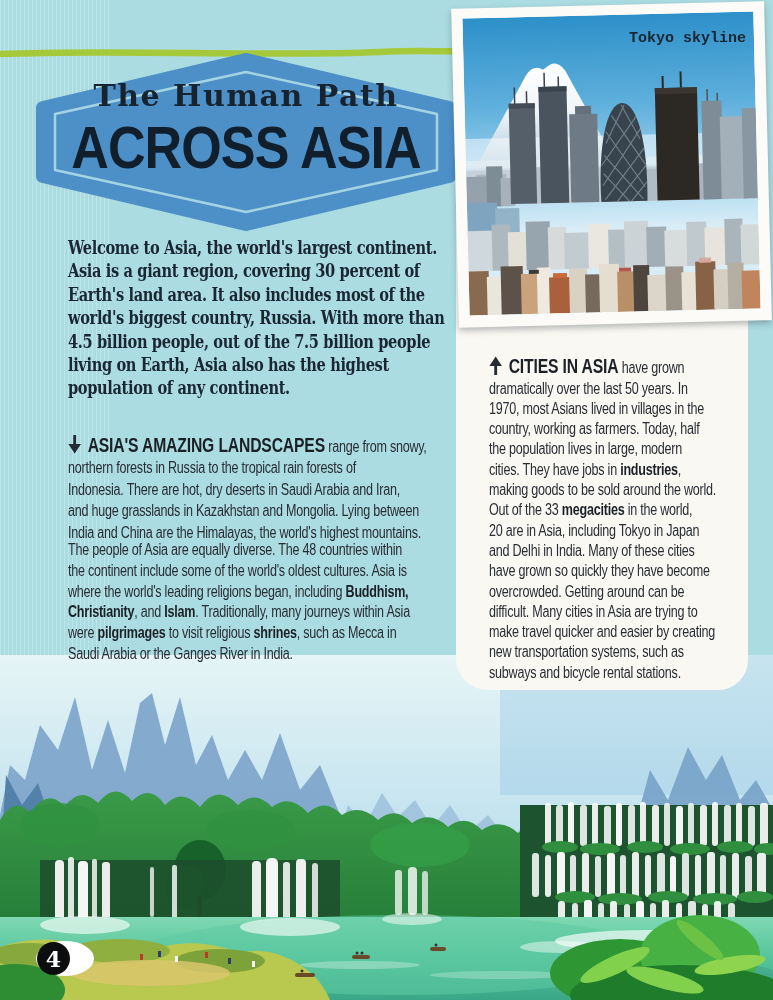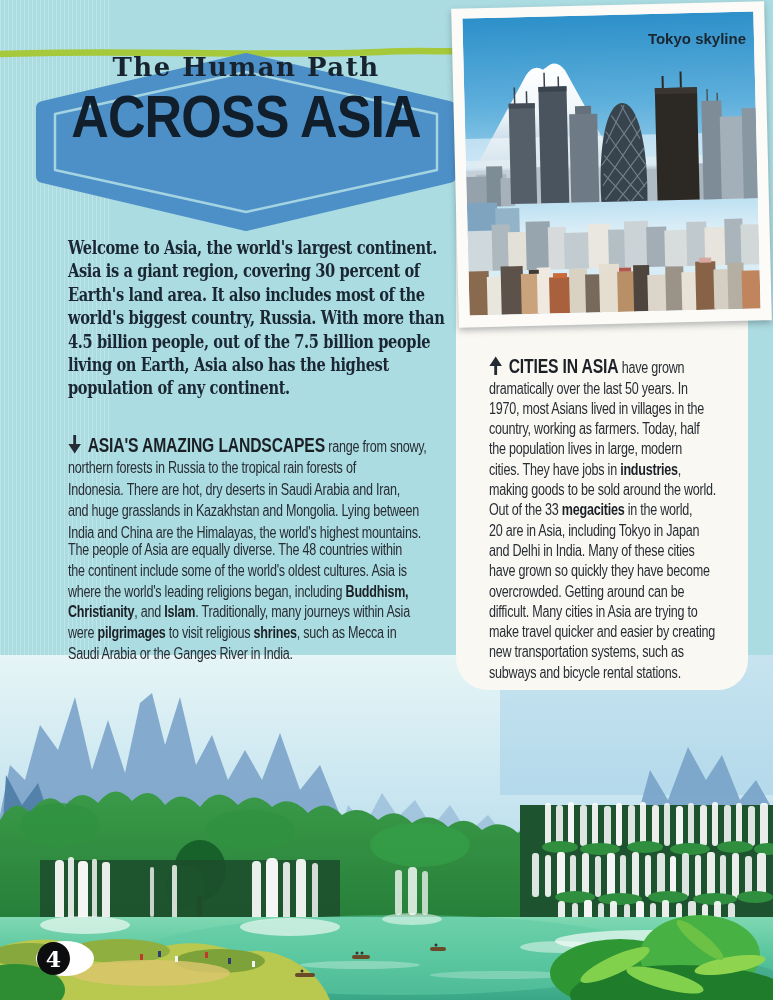--- a/index.html
+++ b/index.html
@@ -7,22 +7,22 @@
         font-family:"Liberation Sans",sans-serif;}
   .stripes{position:absolute;left:0;top:0;width:110px;height:1000px;
         background:repeating-linear-gradient(90deg,rgba(255,255,255,.55) 0 1px,rgba(255,255,255,0) 1px 4px);
         opacity:.45;pointer-events:none;}
   .greenline{position:absolute;left:0;top:0;}
 
   
   .badge{position:absolute;left:33px;top:52px;width:426px;height:182px;}
   .badge svg{position:absolute;left:0;top:0;}
   .badge-text{position:absolute;left:0;top:0;width:100%;text-align:center;}
-  .b1{font-family:"DejaVu Serif",serif;font-weight:bold;font-size:26px;color:#17242f;
-      letter-spacing:1.5px;}
+  .b1{font-family:"DejaVu Serif",serif;font-weight:bold;font-size:30px;color:#17242f;
+      letter-spacing:1.5px;margin-top:26px;}
   .b2{font-weight:bold;font-size:56px;color:#101f2b;letter-spacing:-1px;
       transform:scale(.93,1.06);transform-origin:center top;margin-top:0;}
 
   
   .serif-block{font-family:"DejaVu Serif",serif;font-weight:bold;color:#1a2733;white-space:pre-line;}
   .intro{position:absolute;left:68px;top:236px;width:508px;font-size:19px;line-height:23.4px;
       letter-spacing:-0.5px;transform:scaleX(0.77);transform-origin:left top;}
   .sans-block{color:#282d34;white-space:pre-line;transform:scaleX(0.785);transform-origin:left top;
       font-size:16px;letter-spacing:-0.3px;}
   .landscapes{position:absolute;left:68px;top:413px;width:495px;line-height:21.6px;}
@@ -34,21 +34,21 @@
 
   
   .panel{position:absolute;left:456px;top:10px;width:292px;height:680px;background:#faf8f3;
       border-radius:10px 10px 30px 32px;}
 
   
   .tokyo-card{position:absolute;left:455px;top:5px;width:313px;height:319px;background:#fcfbf8;
       transform:rotate(-1.4deg);transform-origin:center;box-shadow:0 3px 6px rgba(50,60,70,.35);
       padding:10px 11px 12px;box-sizing:border-box;}
   .tokyo-photo{width:100%;height:100%;display:block;}
-  .tokyo-caption{position:absolute;top:30px;right:27px;font-family:Liberation Sans, sans-serif;
+  .tokyo-caption{position:absolute;top:30px;right:27px;font-family:Liberation Mono, monospace;
       font-weight:bold;font-size:15px;color:#1a2530;}
 
   
   .waterfall{position:absolute;left:0;top:655px;width:773px;height:345px;}
   .wf-caption{position:absolute;left:261px;top:695px;font-family:"DejaVu Serif",serif;
       font-weight:bold;font-size:16px;color:#142230;letter-spacing:.2px;}
 
   
   .pagenum{position:absolute;left:36px;top:941px;width:58px;height:35px;background:#fff;border-radius:50%;}
   .pagenum-circle{position:absolute;left:1px;top:1px;width:33px;height:33px;background:#0c0d0f;

